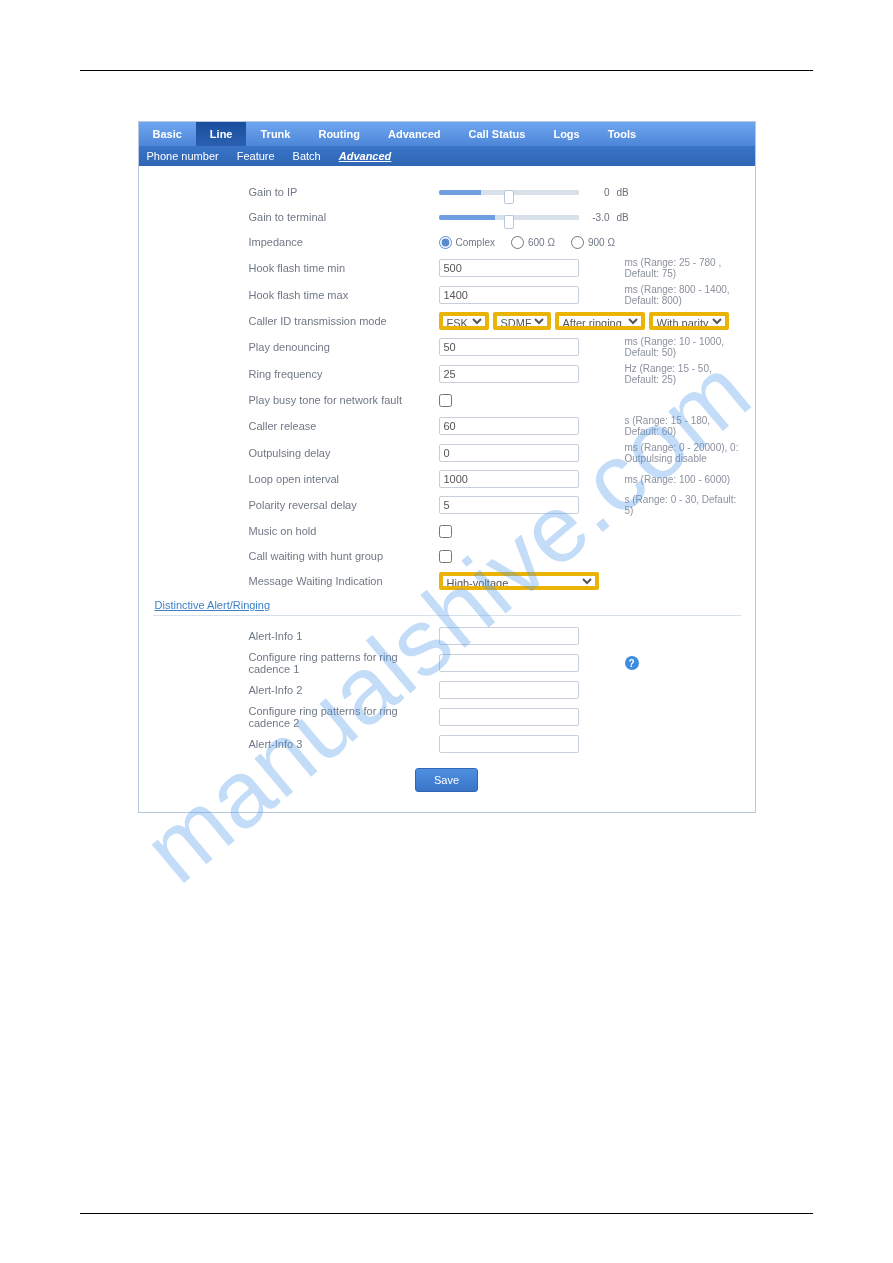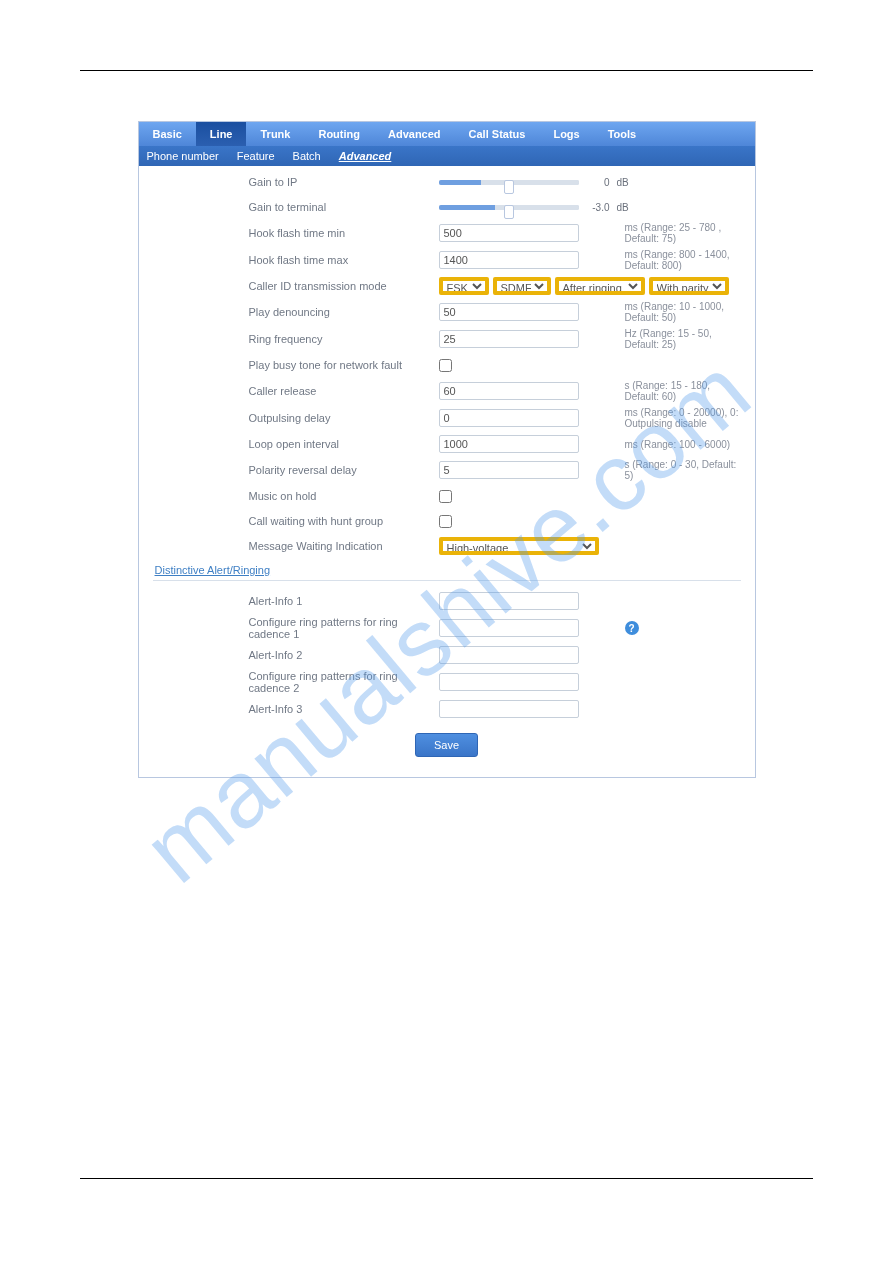--- a/index.html
+++ b/index.html
@@ -10,21 +10,21 @@
   .app { width: 618px; margin: 50px auto 3px; border: 1px solid #b8c7e0; background: #fff; font-size: 11px; }
   .tabbar { display: flex; align-items: center; height: 24px;
     background: linear-gradient(#6ea6f0, #4e86d8);
     color: #fff; font-weight: bold; }
   .tab { padding: 0 14px; height: 100%; display: flex; align-items: center; cursor: pointer; }
   .tab.active { background: linear-gradient(#1a4fa0, #2b5fb0); }
   .subbar { height: 20px; display: flex; align-items: center;
     background: linear-gradient(#3a75c8, #2f66b5); color: #fff; padding-left: 8px; }
   .subitem { margin-right: 18px; cursor: pointer; }
   .subitem.active { font-style: italic; text-decoration: underline; font-weight: bold; }
-  .form { padding: 6px 10px 20px; }
+  .form { padding: 16px 10px 20px; }
   .row { display: flex; align-items: center; margin-bottom: 5px; min-height: 20px; }
   .label-col { width: 290px; padding-left: 100px; color: #707885; }
   .section-label { color: #3e7fc4; margin: 8px 0 4px 6px; text-decoration: underline; }
   .section-hr { border: none; border-top: 1px solid #d8e0ea; margin: 0 4px 10px; }
   .ctrl-col { flex: 0 0 180px; display: flex; align-items: flex-end; gap: 4px; }
   .hint-col { flex: 1; color: #8a909c; padding-left: 6px; font-size: 10px; }
   input[type=text] { width: 140px; height: 18px; border: 1px solid #c6cfda; border-radius: 2px; padding: 0 4px; font-size: 11px; color: #555; }
   input[type=text].wide { width: 140px; }
   select { height: 18px; border: 4px solid #eab308; border-radius: 2px; font-size: 11px; color: #555; background: #fff; }
   .sel-sm { width: 50px; }
@@ -84,20 +84,31 @@
 
       <div class="row">
         <div class="label-col">Gain to terminal</div>
         <div class="ctrl-col slider-wrap">
           <input type="range" class="slider" style="--p: 40%;" value="50">
           <span class="slider-val">-3.0</span>
           <span class="slider-unit">dB</span>
         </div>
       </div>
 
+      <div class="row">
+        <div class="label-col">Impedance</div>
+        <div class="ctrl-col radio-group" style="flex:1">
+          <input type="radio" name="imp" checked="" style="">
+            <label>Complex</label>
+          <input type="radio" name="imp" style="">
+            <label>600 Ω</label>
+          <input type="radio" name="imp" style="">
+            <label>900 Ω</label>
+        </div>
+      </div>
 
       <div class="row">
         <div class="label-col">Hook flash time min</div>
         <div class="ctrl-col">
             <input type="text" class="wide" value="500" style="">
           </div>
         <div class="hint-col">ms (Range: 25 - 780 , Default: 75)</div>
       </div>
 
       <div class="row">

